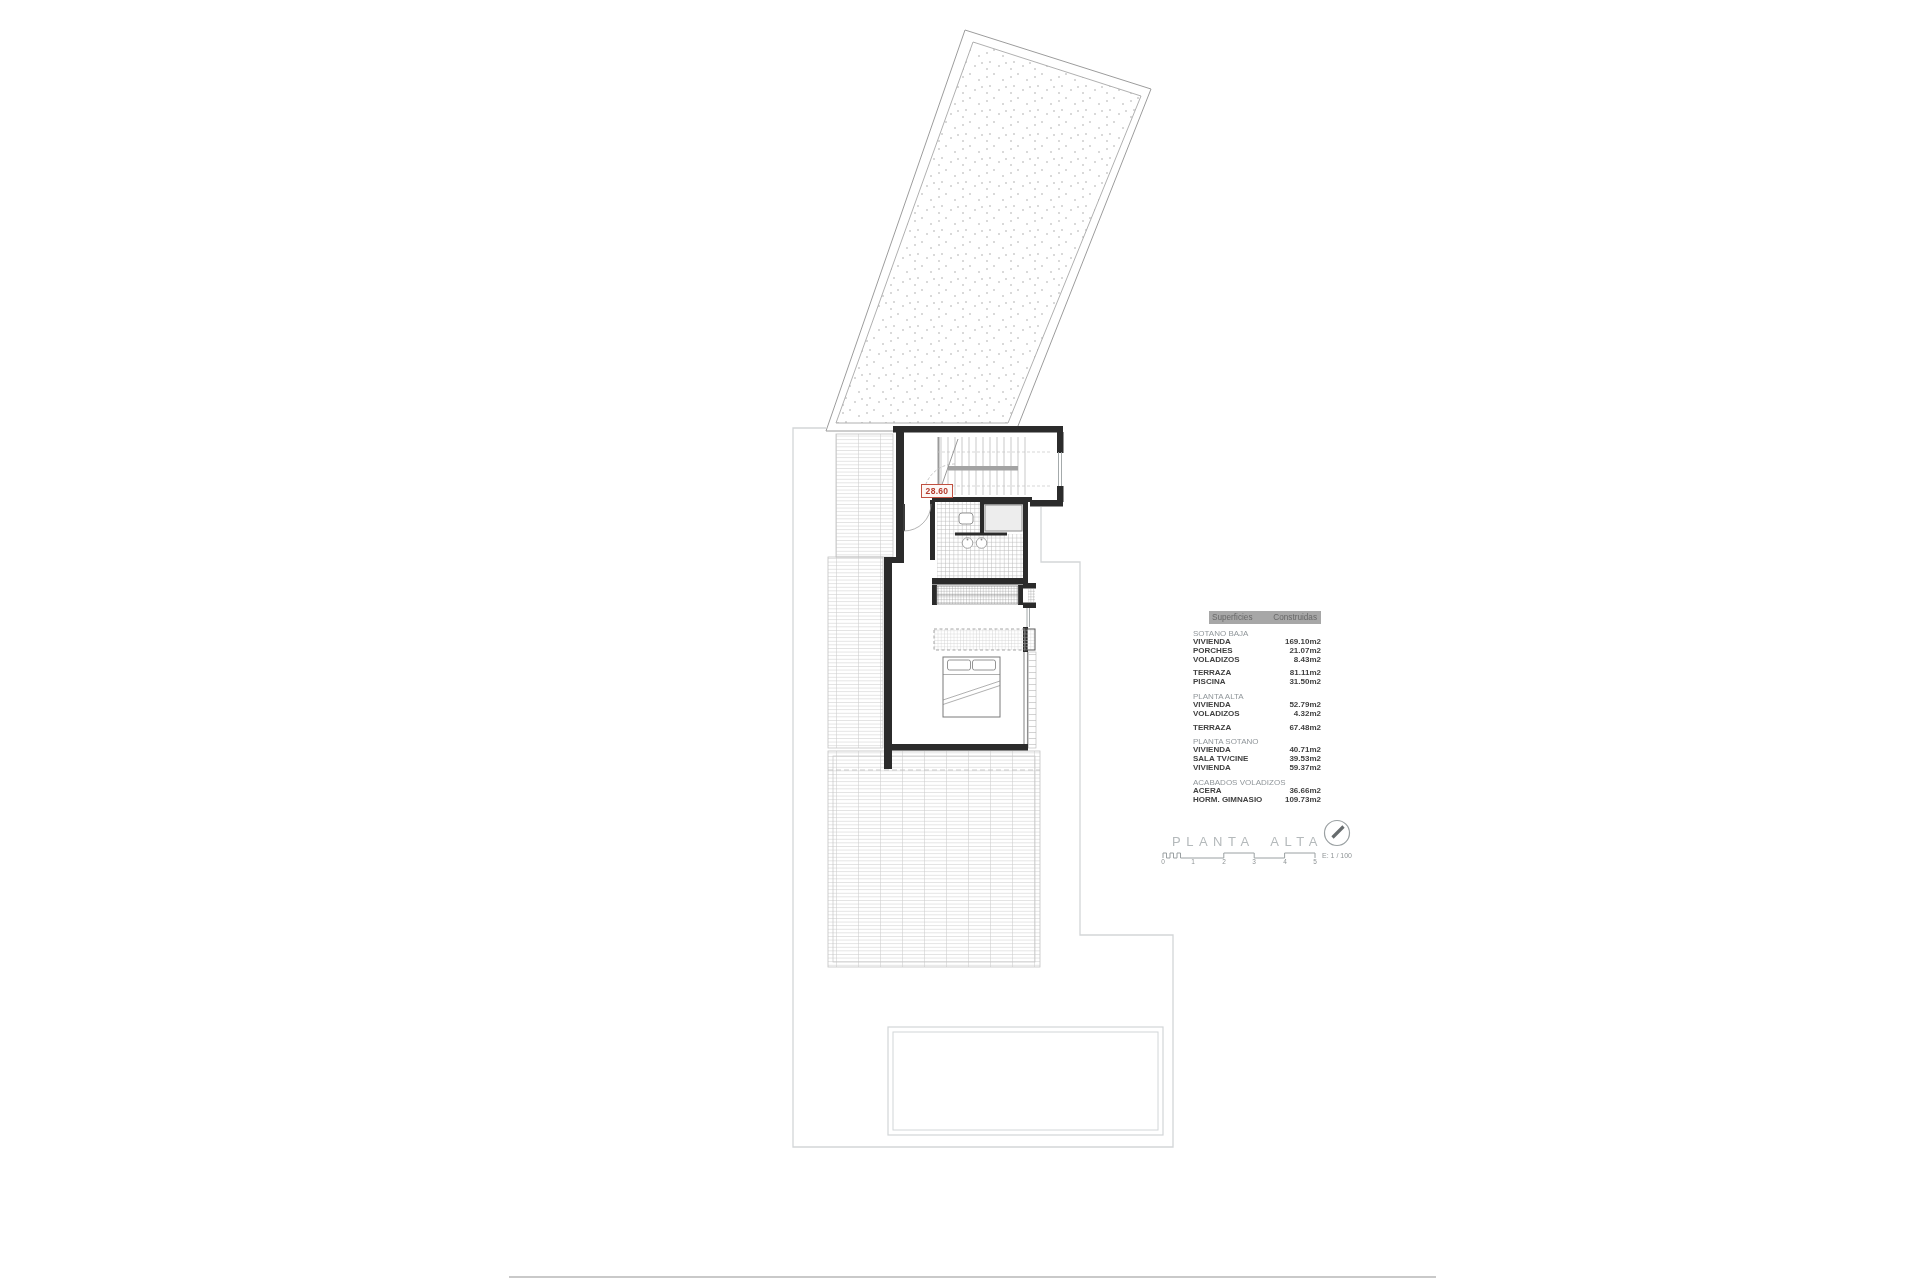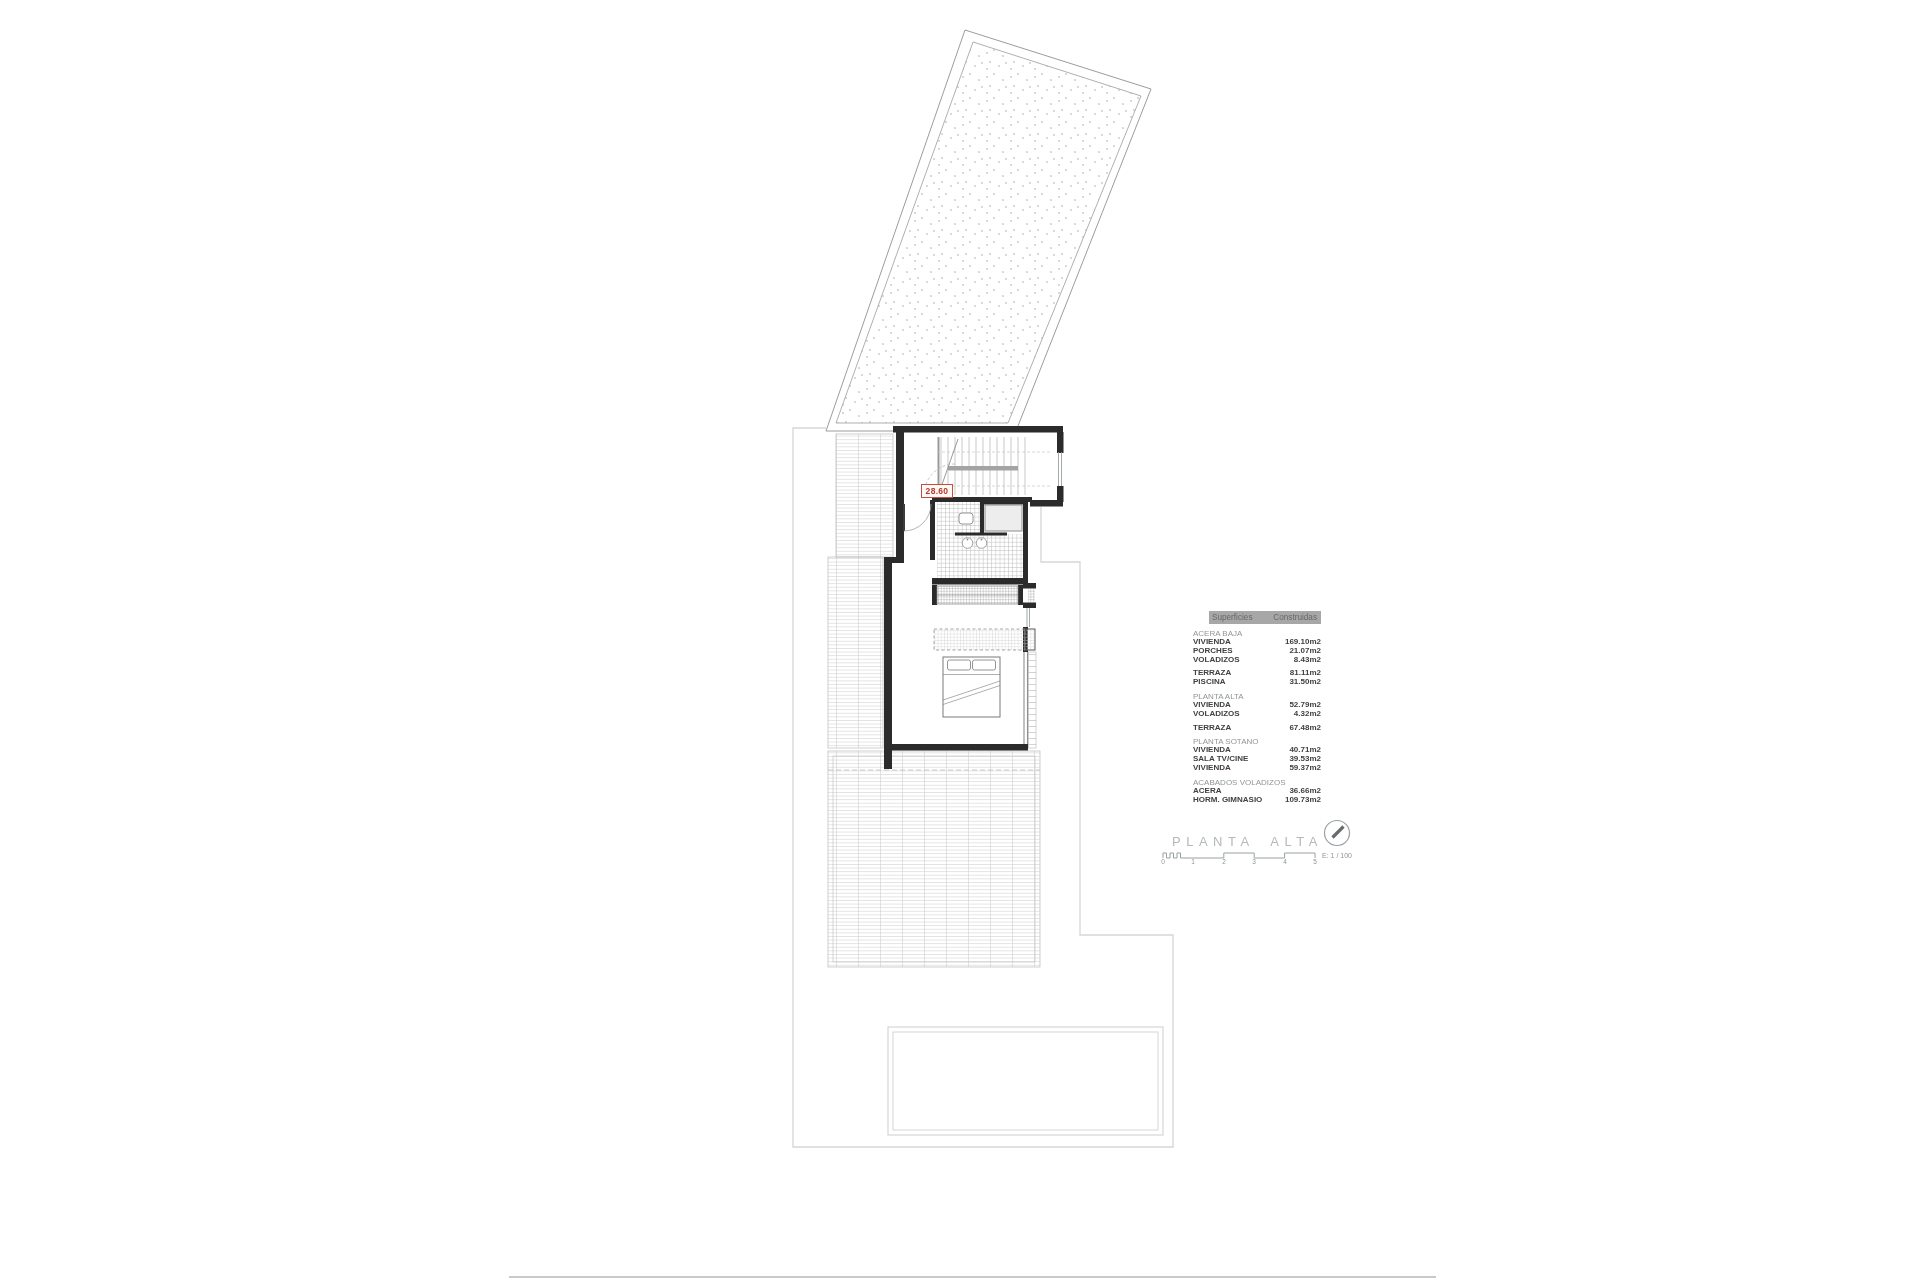--- a/index.html
+++ b/index.html
@@ -163,21 +163,21 @@
 
   <div class="dim-label">28.60</div>
 
   <div class="areas-table">
     <div class="thead">
       <span>Superficies</span>
       <span>Construidas</span>
     </div>
     <div class="tbody">
         <div class="tsection">
-          <div class="tsec-name">ACERA BAJA</div>
+          <div class="tsec-name">SOTANO BAJA</div>
           <div class="trow">
             <span>VIVIENDA</span>
             <span>169.10m2</span>
           </div>
           <div class="trow">
             <span>PORCHES</span>
             <span>21.07m2</span>
           </div>
           <div class="trow">
             <span>VOLADIZOS</span>

